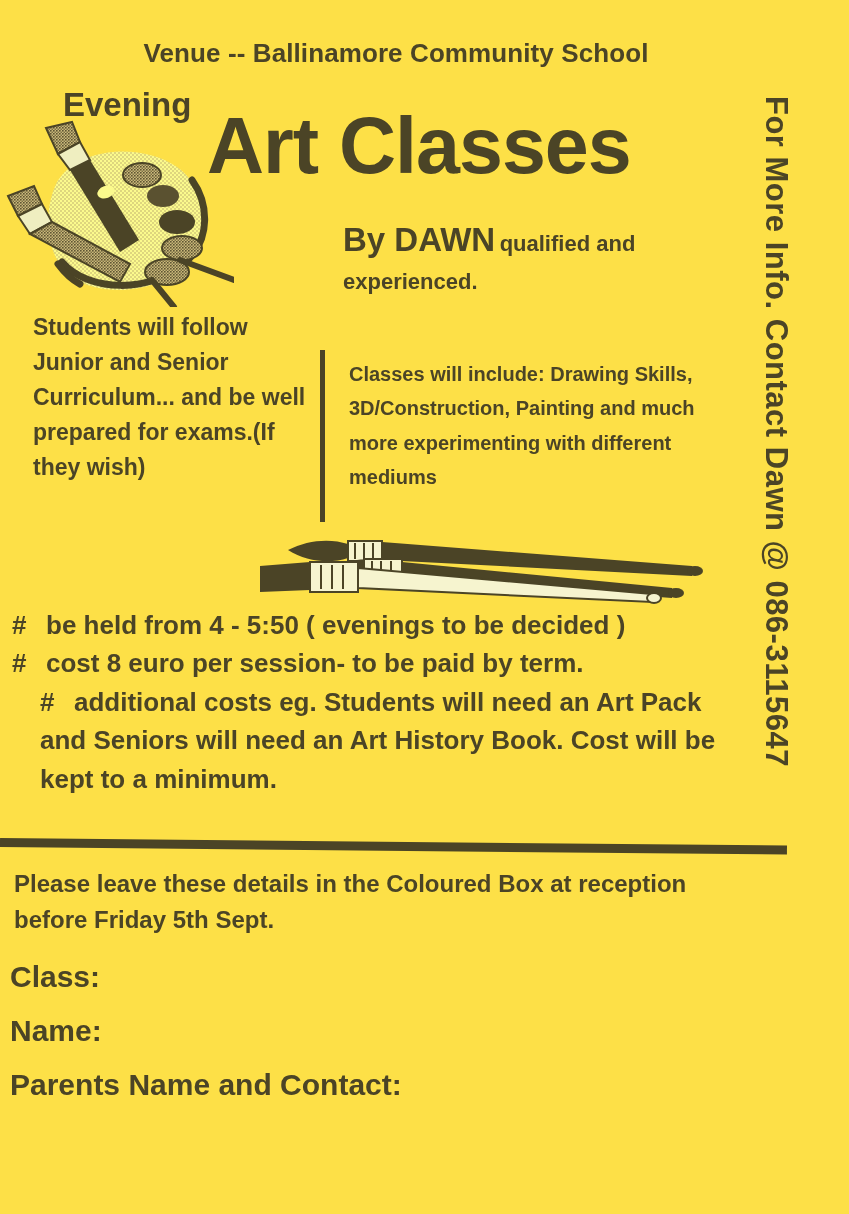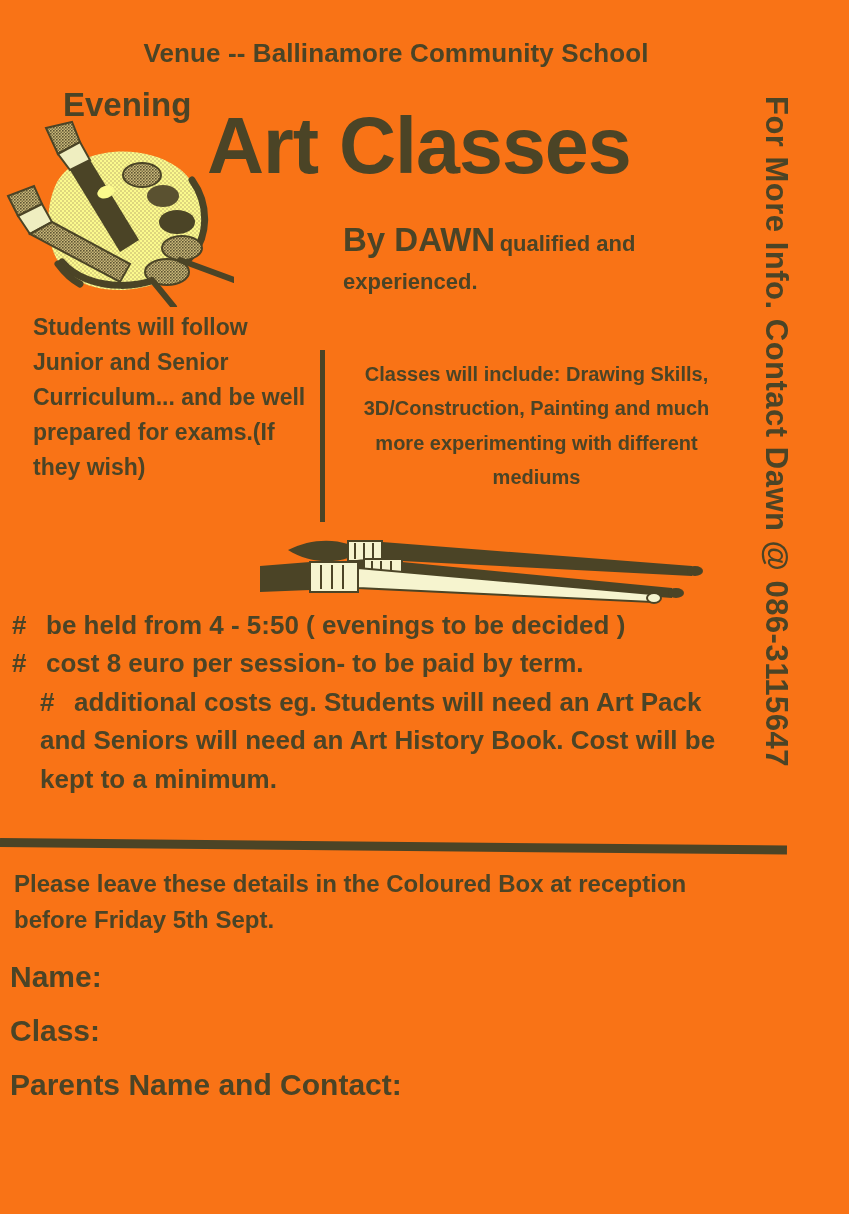--- a/index.html
+++ b/index.html
@@ -13,21 +13,21 @@
     overflow: hidden;
     background: #fbfa8d;
     font-family: "Liberation Sans", sans-serif;
     color: #4a4428;
     -webkit-font-smoothing: antialiased;
   }
   #flyer {
     position: relative;
     width: 849px;
     height: 1214px;
-    background: #f97316;
+    background: #fde047;
   }
 
   
   #venue-line {
     position: absolute;
     left: 0;
     top: 38px;
     width: 792px;
     text-align: center;
     font-size: 26px;
@@ -104,21 +104,20 @@
   
   #right-paragraph {
     position: absolute;
     left: 349px;
     top: 357px;
     width: 375px;
     font-size: 20px;
     font-weight: bold;
     line-height: 1.72;
     color: #4b4426;
-    text-align: center;
   }
 
   
   #classes-will-heading {
     position: absolute;
     left: 12px;
     top: 562px;
     font-size: 27px;
     font-weight: bold;
     font-style: italic;
@@ -349,22 +348,22 @@
   </div>
 
   <div id="horizontal-rule"></div>
 
   <div id="footer-instruction">
     <div>Please leave these details in the Coloured Box at reception</div>
     <div>before Friday 5th Sept.</div>
   </div>
 
   <div id="form-fields">
+    <div>Class:</div>
     <div>Name:</div>
-    <div>Class:</div>
     <div>Parents Name and Contact:</div>
   </div>
 
   <div id="contact-strip">
     <span class="vtext">For More Info. Contact Dawn @ 086-3115647</span>
   </div>
 
 </div>
 
 </body></html>

